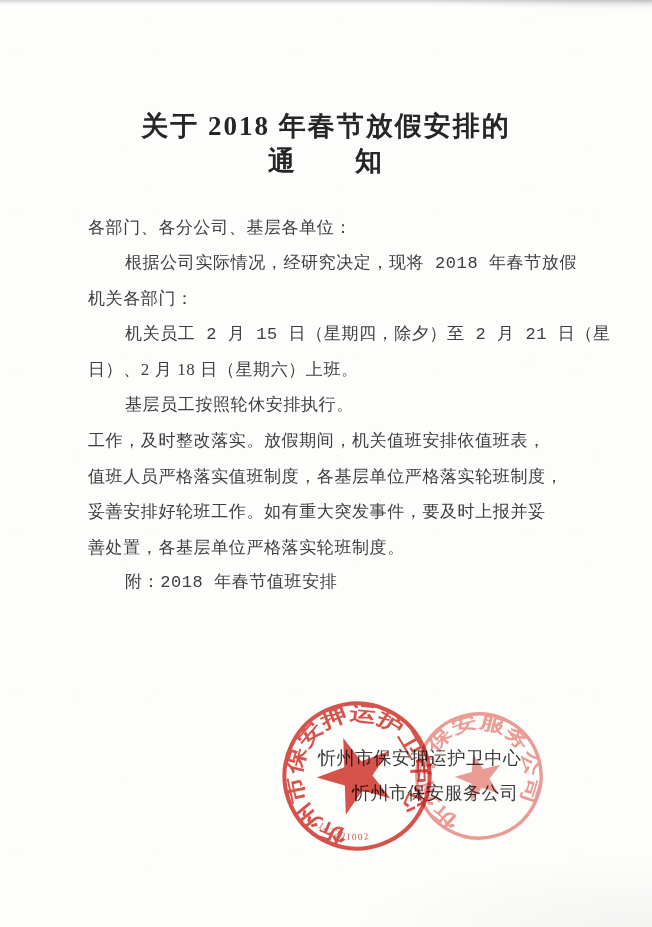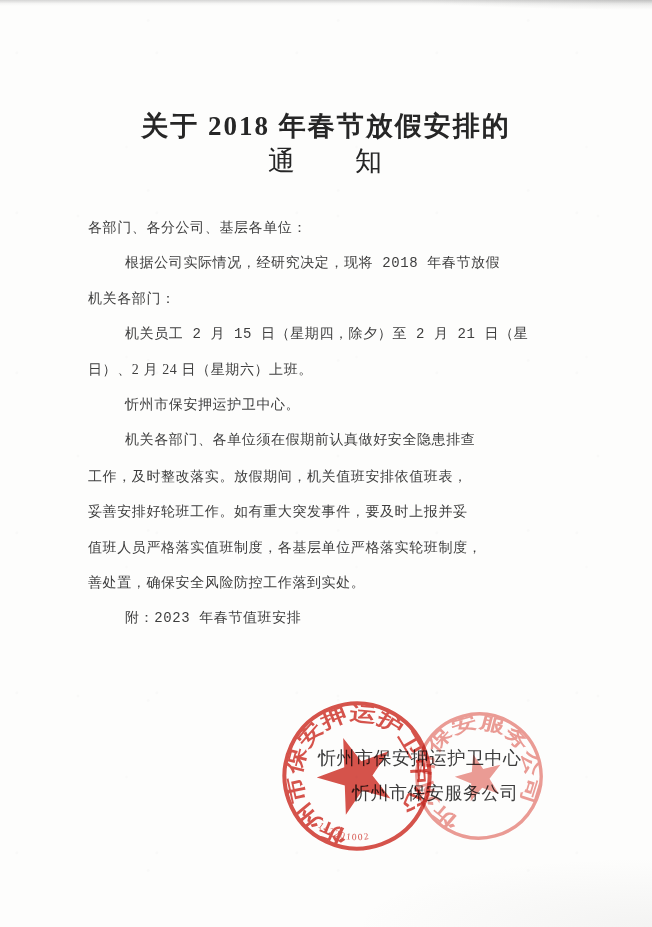--- a/index.html
+++ b/index.html
@@ -42,27 +42,27 @@
 
   .title-line1{
     position:absolute;left:0;top:108;width:652px;top:108px;
     text-align:center;
     font-size:27px;font-weight:bold;color:#262626;
     letter-spacing:2px;
   }
   .title-line2{
     position:absolute;left:0;top:143px;width:652px;
     text-align:center;
-    font-size:27px;font-weight:normal;color:#262626;
+    font-size:27px;font-weight:bold;color:#262626;
     letter-spacing:2px;
   }
 
   .body-text{
     position:absolute;left:88px;top:210px;width:486px;
-    font-size:14px;color:#3e3e3e;
+    font-size:17px;color:#3e3e3e;
     letter-spacing:0.6px;
   }
   .body-text .line{
     height:35.5px;line-height:35.5px;white-space:nowrap;
   }
   .body-text .line.indent{padding-left:37px;font-family:Liberation Mono, monospace;}
 
   .sig{
     position:absolute;color:#3c3c3c;font-size:18px;white-space:nowrap;
     letter-spacing:0.5px;line-height:24px;
@@ -96,28 +96,27 @@
   <div class="grain"></div>
 
   <div class="title-line1">关于 2018 年春节放假安排的</div>
   <div class="title-line2">通　　知</div>
 
   <div class="body-text">
       <div class="line">各部门、各分公司、基层各单位：</div>
       <div class="line indent">根据公司实际情况，经研究决定，现将 2018 年春节放假</div>
       <div class="line">机关各部门：</div>
       <div class="line indent">机关员工 2 月 15 日（星期四，除夕）至 2 月 21 日（星</div>
-      <div class="line">日）、2 月 24 日（星期六）上班。</div>
-      <div class="line indent">忻州市保安押运护卫中心。</div>
-      <div class="line indent">机关各部门、各单位须在假期前认真做好安全隐患排查</div>
+      <div class="line">日）、2 月 18 日（星期六）上班。</div>
+      <div class="line indent">基层员工按照轮休安排执行。</div>
       <div class="line">工作，及时整改落实。放假期间，机关值班安排依值班表，</div>
+      <div class="line">值班人员严格落实值班制度，各基层单位严格落实轮班制度，</div>
       <div class="line">妥善安排好轮班工作。如有重大突发事件，要及时上报并妥</div>
-      <div class="line">值班人员严格落实值班制度，各基层单位严格落实轮班制度，</div>
-      <div class="line">善处置，确保安全风险防控工作落到实处。</div>
-      <div class="line indent">附：2023 年春节值班安排</div>
+      <div class="line">善处置，各基层单位严格落实轮班制度。</div>
+      <div class="line indent">附：2018 年春节值班安排</div>
     </div>
 
   <div class="sig sig-org1">忻州市保安押运护卫中心</div>
   <div class="sig sig-org2">忻州市保安服务公司</div>
 
   <div class="seal seal-left">
     <svg viewBox="0 0 160 160" xmlns="http://www.w3.org/2000/svg">
       <defs>
         <path id="ls-arc" d="M 56.5 120.7 A 47 47 0 1 1 103.5 120.7" fill="none"></path>
         <path id="ls-ser" d="M 33.2 107 A 54 54 0 0 0 70.6 133.2" fill="none"></path>

